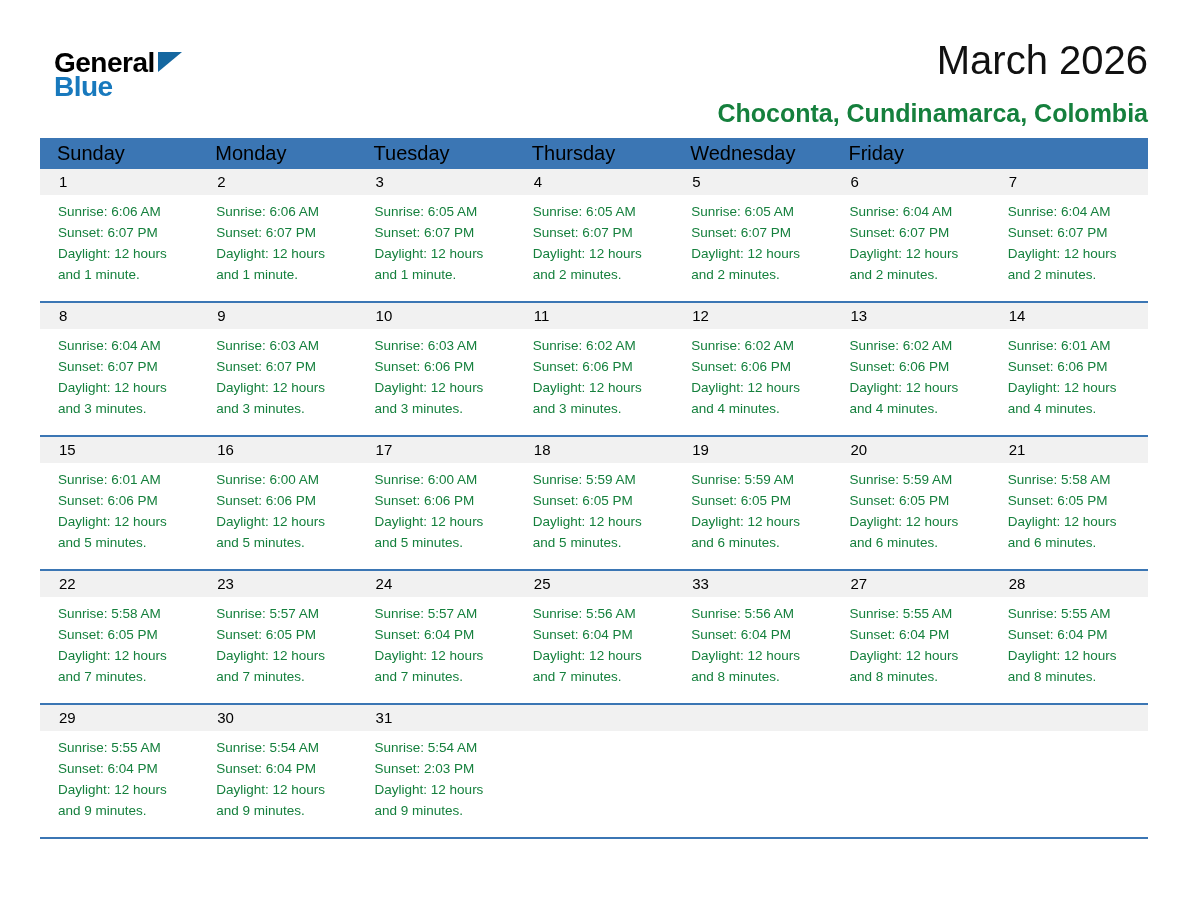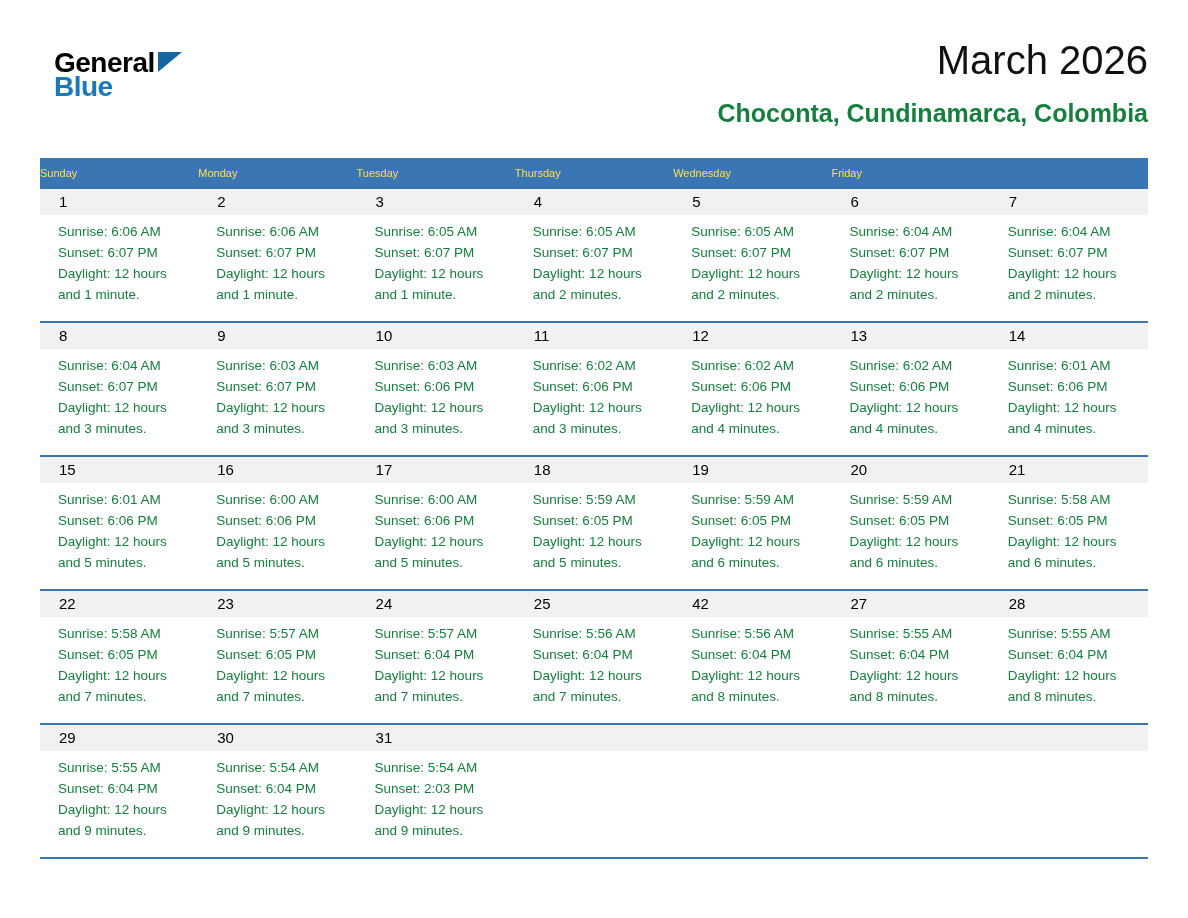--- a/index.html
+++ b/index.html
@@ -9,21 +9,21 @@
     height: 918px;
     font-family: "Liberation Sans", sans-serif;
     color: #000;
     overflow: hidden;
   }
   .page { padding: 0 40px; }
 
   
   .top {
     position: relative;
-    height: 158px;
+    height: 138px;
   }
   .logo {
     position: absolute;
     left: 14px;
     top: 48px;
     line-height: 1;
   }
   .logo-line1 {
     display: flex;
     align-items: center;
@@ -62,23 +62,24 @@
 
   
   .calendar { width: 1108px; }
   .cal-header {
     display: grid;
     grid-template-columns: repeat(7, 1fr);
     background: #3b76b4;
     height: 31px;
   }
   .day-header {
-    color: #fde047;
-    font-size: 11px;
+    color: #000000;
+    font-size: 20px;
     line-height: 31px;
+    padding-left: 17px;
     overflow: hidden;
     white-space: nowrap;
   }
   .week-row {
     display: grid;
     grid-template-columns: repeat(7, 1fr);
     border-top: 2px solid #3b76b4;
   }
   .week-row:first-child { border-top: none; }
   .cal-body { border-bottom: 2px solid #3b76b4; }
@@ -359,21 +360,21 @@
           <div class="cell">
             <div class="day-band">25</div>
             <div class="details">
               <div>Sunrise: 5:56 AM</div>
               <div>Sunset: 6:04 PM</div>
               <div>Daylight: 12 hours</div>
               <div>and 7 minutes.</div>
             </div>
           </div>
           <div class="cell">
-            <div class="day-band">42</div>
+            <div class="day-band">33</div>
             <div class="details">
               <div>Sunrise: 5:56 AM</div>
               <div>Sunset: 6:04 PM</div>
               <div>Daylight: 12 hours</div>
               <div>and 8 minutes.</div>
             </div>
           </div>
           <div class="cell">
             <div class="day-band">27</div>
             <div class="details">

